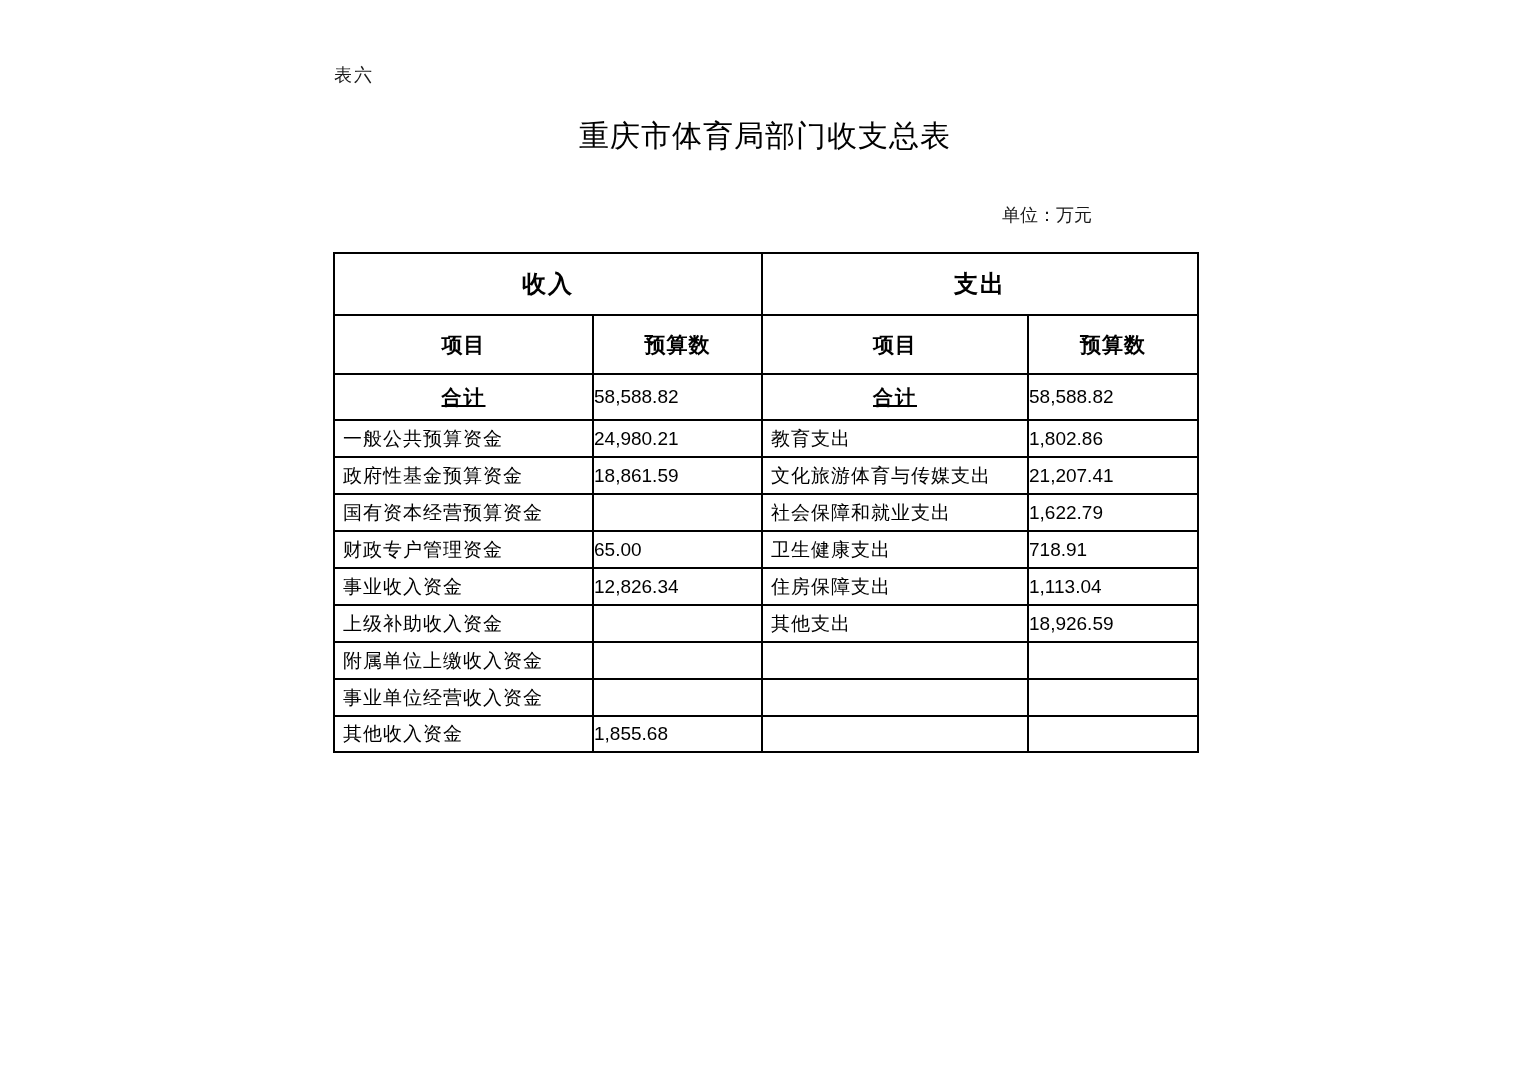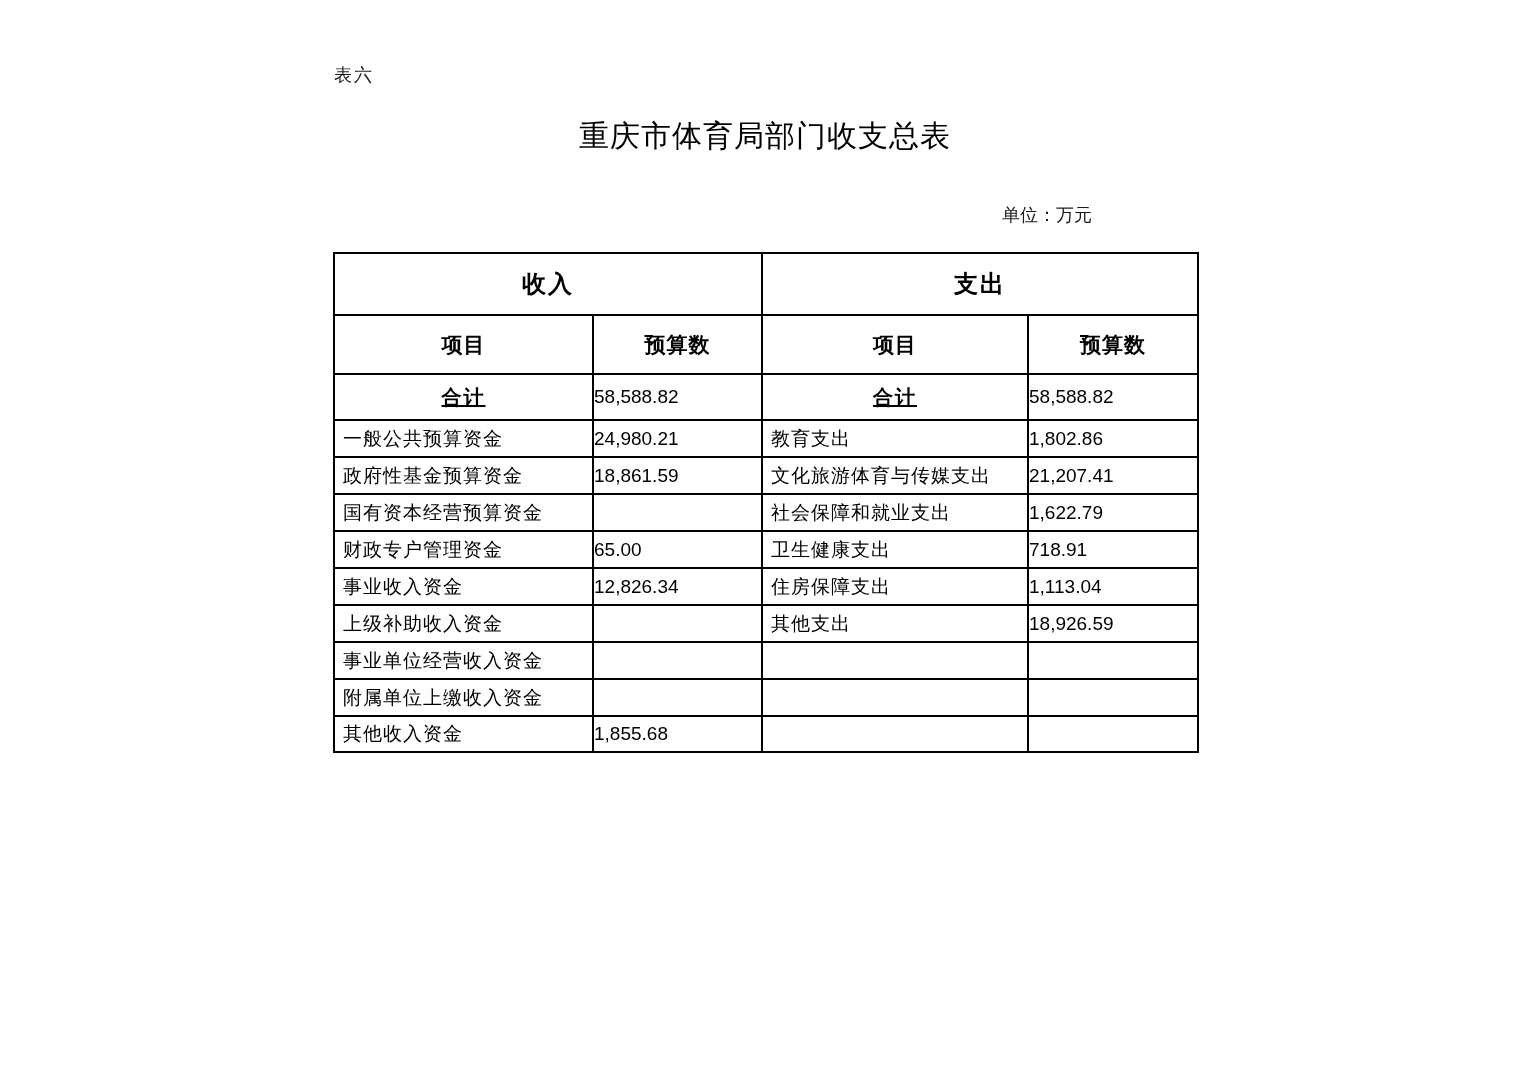--- a/index.html
+++ b/index.html
@@ -159,27 +159,27 @@
         <td class="label-cell">住房保障支出</td>
         <td class="num-cell">1,113.04</td>
       </tr>
       <tr class="data-row">
         <td class="label-cell">上级补助收入资金</td>
         <td class="num-cell"></td>
         <td class="label-cell">其他支出</td>
         <td class="num-cell">18,926.59</td>
       </tr>
       <tr class="data-row">
-        <td class="label-cell">事业单位经营收入资金</td>
+        <td class="label-cell">附属单位上缴收入资金</td>
         <td class="num-cell"></td>
         <td class="label-cell"></td>
         <td class="num-cell"></td>
       </tr>
       <tr class="data-row">
-        <td class="label-cell">附属单位上缴收入资金</td>
+        <td class="label-cell">事业单位经营收入资金</td>
         <td class="num-cell"></td>
         <td class="label-cell"></td>
         <td class="num-cell"></td>
       </tr>
       <tr class="data-row last">
         <td class="label-cell">其他收入资金</td>
         <td class="num-cell">1,855.68</td>
         <td class="label-cell"></td>
         <td class="num-cell"></td>
       </tr>

